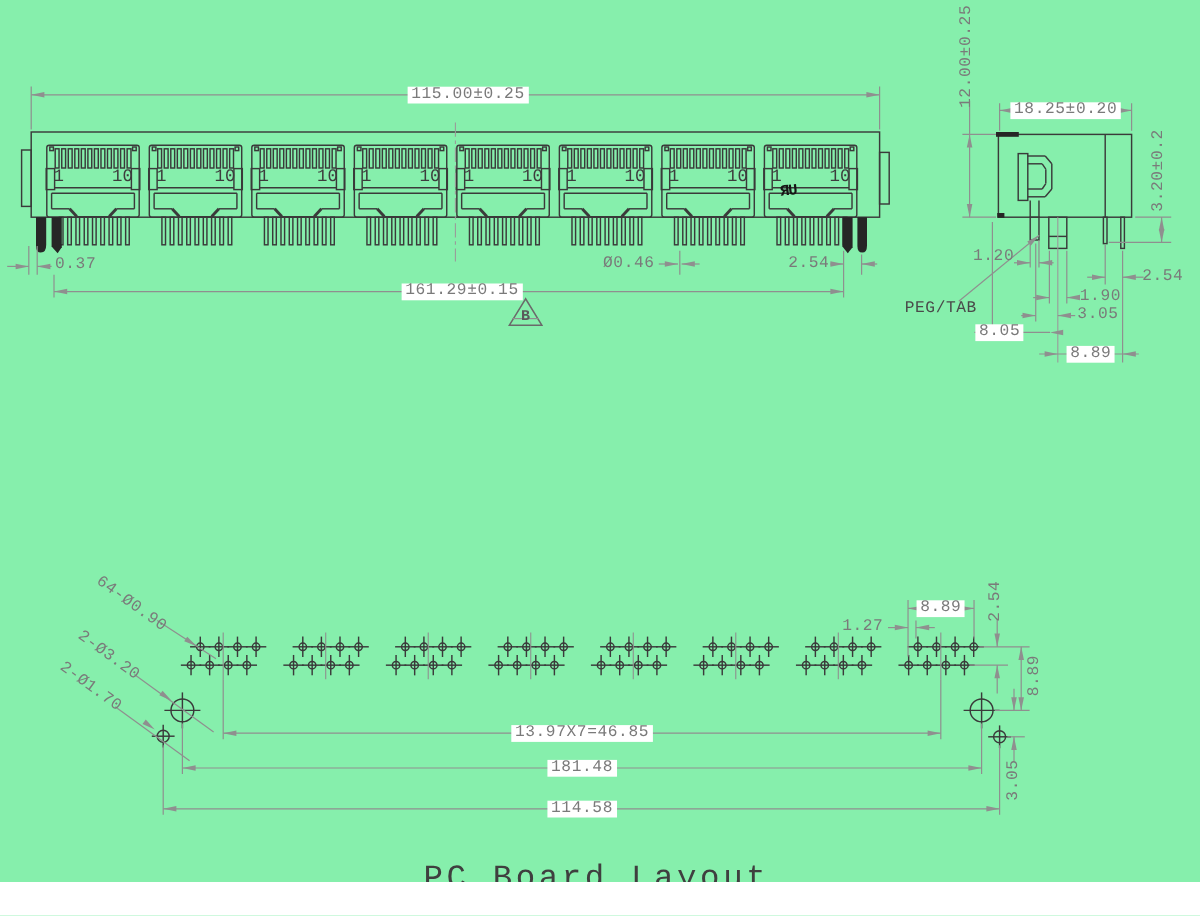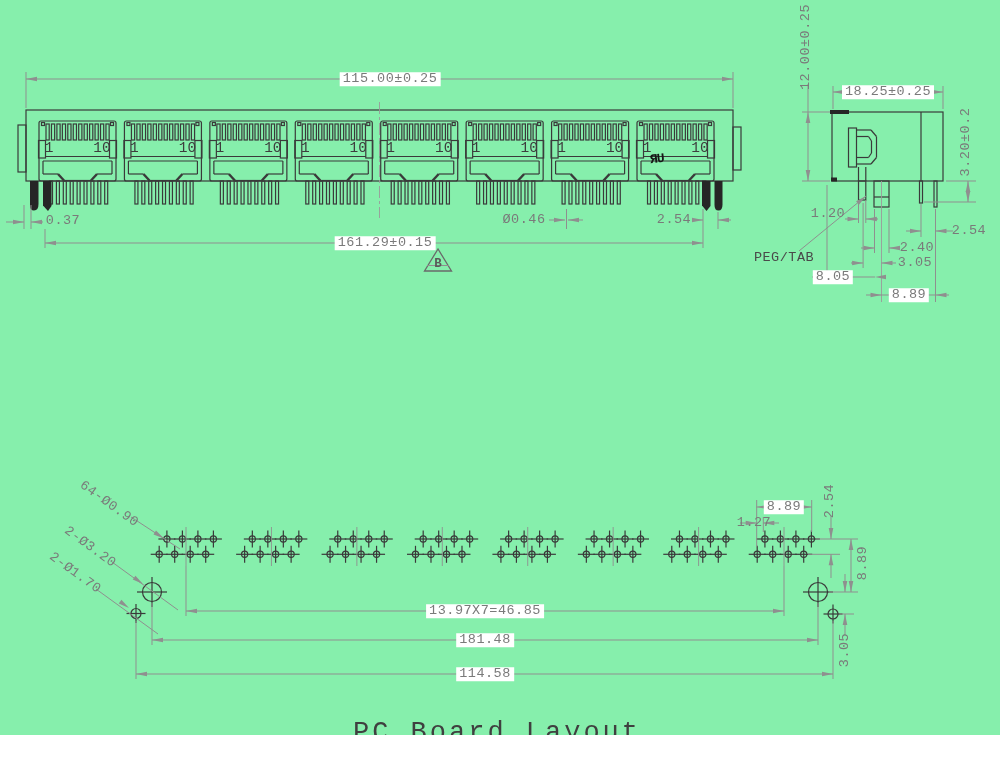--- a/index.html
+++ b/index.html
@@ -682,34 +682,34 @@
 
     <div class="txt bg" style="left:390px;top:79px">115.00±0.25</div>
     <div class="txt bg" style="left:385px;top:243px">161.29±0.15</div>
     <div class="txt" style="left:63px;top:221px">0.37</div>
     <div class="txt" style="left:524px;top:220px">Ø0.46</div>
     <div class="txt" style="left:674px;top:220px">2.54</div>
     <div class="revb" style="left:438px;top:264px">B</div>
     <div class="ulmark" style="left:657px;top:159px">ЯU</div>
 
     <div class="txt rot" style="left:806px;top:47px">12.00±0.25</div>
-    <div class="txt bg" style="left:888px;top:92px">18.25±0.25</div>
+    <div class="txt bg" style="left:888px;top:92px">18.25±0.20</div>
     <div class="txt rot" style="left:966px;top:142px">3.20±0.2</div>
     <div class="txt" style="left:828px;top:214px">1.20</div>
     <div class="txt" style="left:969px;top:231px">2.54</div>
-    <div class="txt" style="left:917px;top:248px">2.40</div>
+    <div class="txt" style="left:917px;top:248px">1.90</div>
     <div class="txt" style="left:915px;top:263px">3.05</div>
     <div class="txt bg" style="left:833px;top:277px">8.05</div>
     <div class="txt bg" style="left:909px;top:295px">8.89</div>
     <div class="txt" style="left:784px;top:258px;color:#4a4a4a">PEG/TAB</div>
 
     <div class="txt diag" style="left:109px;top:504px">64-Ø0.90</div>
     <div class="txt diag" style="left:90px;top:547px">2-Ø3.20</div>
     <div class="txt diag" style="left:75px;top:573px">2-Ø1.70</div>
-    <div class="txt" style="left:754px;top:523px">1.27</div>
+    <div class="txt" style="left:719px;top:523px">1.27</div>
     <div class="txt bg" style="left:784px;top:507px">8.89</div>
     <div class="txt rot" style="left:830px;top:501px">2.54</div>
     <div class="txt rot" style="left:863px;top:563px">8.89</div>
     <div class="txt rot" style="left:845px;top:650px">3.05</div>
     <div class="txt bg" style="left:485px;top:611px">13.97X7=46.85</div>
     <div class="txt bg" style="left:485px;top:640px">181.48</div>
     <div class="txt bg" style="left:485px;top:674px">114.58</div>
 
     <div class="title" style="left:497px;top:733px">PC Board Layout</div>
   <div class="portlabel" style="left: 49px; top: 148px;">1</div>

